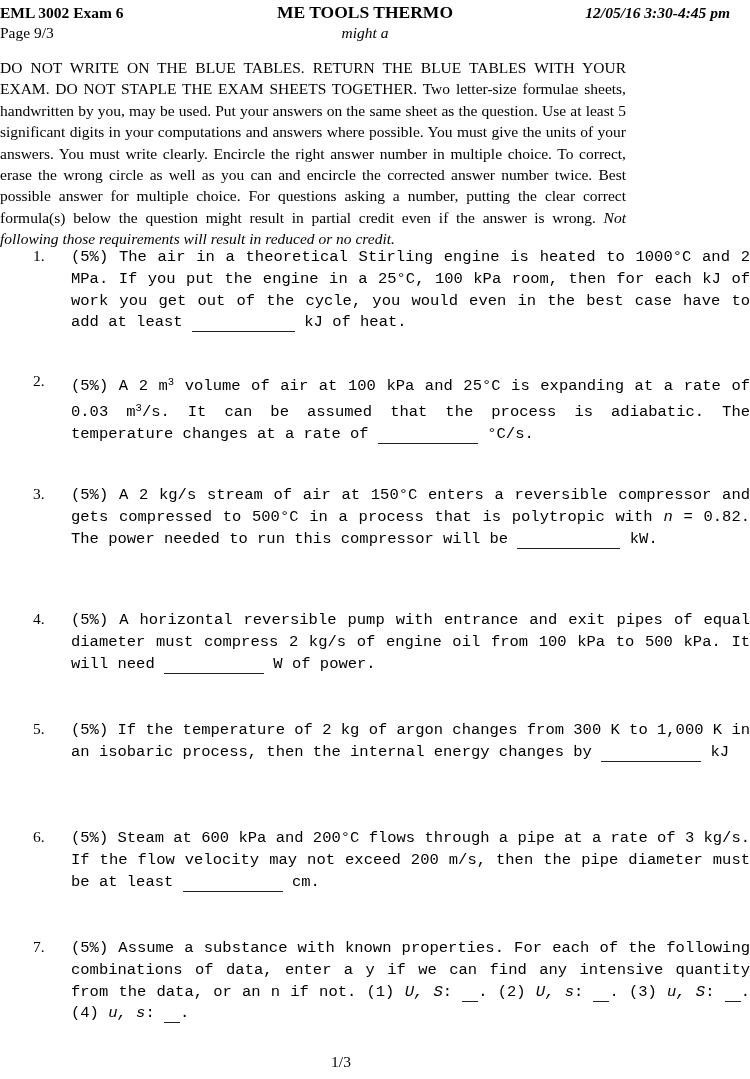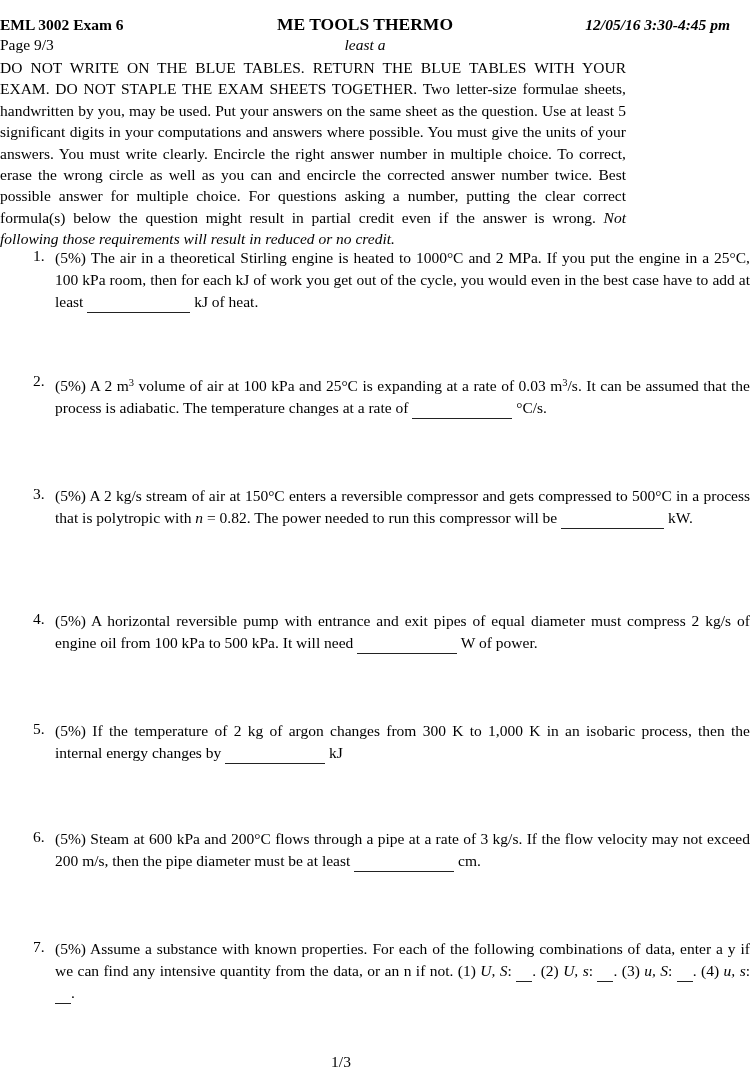--- a/index.html
+++ b/index.html
@@ -2,31 +2,31 @@
 <html><head>
 <meta charset="utf-8">
 <style>
   html,body{margin:0;padding:0;background:#ffffff;}
   .page{
     position:relative;width:750px;height:1079px;background:#ffffff;color:#000;
     font-family:"Liberation Serif","DejaVu Serif",serif;font-size:15.5px;overflow:hidden;
   }
   .header{position:absolute;top:2px;left:0;width:730px;}
   .hrow{display:grid;grid-template-columns:1fr auto 1fr;line-height:20px;align-items:baseline;}
-  .hrow .c{text-align:center;margin-top:12px;}
+  .hrow .c{text-align:center;}
   .hrow .r{text-align:right;font-style:italic;}
   .hbold{font-weight:700;}
   .title-main{font-size:17.5px;}
   .instructions{
     position:absolute;top:57px;left:0;width:626px;margin:0;
     text-align:justify;line-height:21.4px;
   }
   .q{position:absolute;left:0;width:750px;}
   .qnum{position:absolute;left:33px;top:0;}
-  .qbody{margin-left:55px;text-align:justify;line-height:21.8px;}
+  .qbody{margin-left:71px;text-align:justify;line-height:21.8px;font-family:Liberation Mono, monospace;}
   .q1{top:247px}.q2{top:372px}.q3{top:485px}.q4{top:610px}.q5{top:720px}.q6{top:828px}.q7{top:938px}
   .blank{
     display:inline-block;height:0;border-bottom:1.5px solid #222;
     position:relative;top:6px;
   }
   .it{font-style:italic;}
   .sup{font-size:0.68em;vertical-align:0.5em;}
   .footer{position:absolute;top:1053px;left:0;width:682px;text-align:center;}
 </style>
 </head>
@@ -35,21 +35,21 @@
 <div class="page">
 
   <div class="header">
     <div class="hrow hbold">
       <span>EML 3002 Exam 6</span>
       <span class="c title-main">ME TOOLS THERMO</span>
       <span class="r">12/05/16 3:30-4:45 pm</span>
     </div>
     <div class="hrow">
       <span>Page 9/3</span>
-      <span class="r">least a</span>
+      <span class="r">might a</span>
     </div>
   </div>
 
   <p class="instructions"><span>DO NOT WRITE ON THE BLUE TABLES. RETURN THE BLUE TABLES WITH YOUR EXAM. DO NOT STAPLE THE EXAM SHEETS TOGETHER. Two letter-size formulae sheets, handwritten by you, may be used. Put your answers on the same sheet as the question. Use at least 5 significant digits in your computations and answers where possible. You must give the units of your answers. You must write clearly. Encircle the right answer number in multiple choice. To correct, erase the wrong circle as well as you can and encircle the corrected answer number twice. Best possible answer for multiple choice. For questions asking a number, putting the clear correct formula(s) below the question might result in partial credit even if the answer is wrong. </span><span class="it">Not following those requirements will result in reduced or no credit.</span></p>
 
   <div class="q q1">
     <span class="qnum">1.</span>
     <div class="qbody"><span>(5%) The air in a theoretical Stirling engine is heated to 1000°C and 2 MPa. If you put the engine in a 25°C, 100 kPa room, then for each kJ of work you get out of the cycle, you would even in the best case have to add at least </span><span class="blank" style="width: 103px;"></span><span> kJ of heat.</span></div>
   </div>
 

